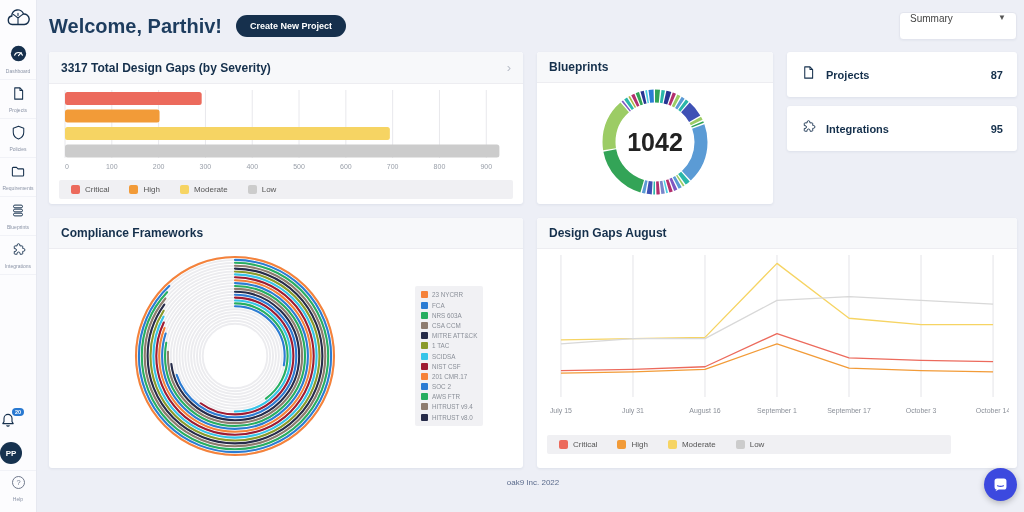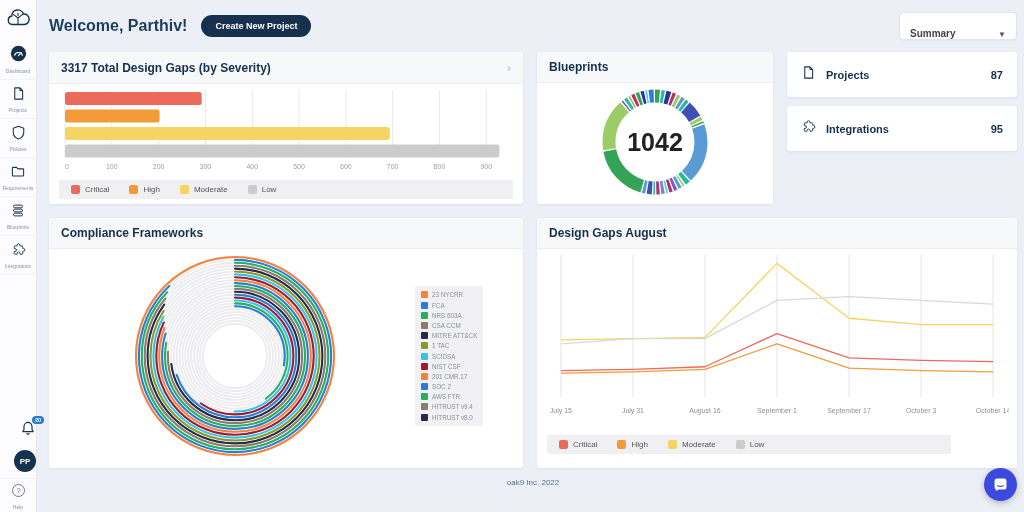--- a/index.html
+++ b/index.html
@@ -5,32 +5,32 @@
   * { margin:0; padding:0; box-sizing:border-box; }
   html,body { width:1024px; height:512px; overflow:hidden; }
   body { font-family:"Liberation Sans", sans-serif; background:#edeff6; display:flex; color:#15314e; }
 
   
   .sidebar { width:37px; background:#fcfcfe; border-right:1px solid #e6e8f0; display:flex; flex-direction:column; align-items:center; flex-shrink:0; }
   .logo { padding:7px 0 6px; }
   .nav { width:100%; }
   .nav-item { display:flex; flex-direction:column; align-items:center; padding:6px 0 5px; border-bottom:1px solid #f1f2f7; cursor:pointer; }
   .nav-label { font-size:5px; color:#8a93a6; margin-top:2px; text-align:center; }
-  .sidebar-bottom { margin-top:auto; width:100%; display:flex; flex-direction:column; align-items:flex-end; padding-bottom:0; }
+  .sidebar-bottom { margin-top:auto; width:100%; display:flex; flex-direction:column; align-items:flex-start; padding-bottom:8px; }
   .bell-wrap { position:relative; padding:4px 0; cursor:pointer; }
   .badge { position:absolute; top:0; right:-8px; background:#2979d1; color:#fff; font-size:5.5px; font-weight:bold; border-radius:6px; padding:1px 3px; }
   .avatar { width:22px; height:22px; border-radius:50%; background:#16324f; color:#fff; font-size:8px; font-weight:bold; display:flex; align-items:center; justify-content:center; margin:6px 0; cursor:pointer; }
   .help-item { display:flex; flex-direction:column; align-items:center; padding:4px 0 2px; border-top:1px solid #f1f2f7; width:100%; cursor:pointer; }
 
   
   .main { flex:1; padding:8px 10px 0 12px; position:relative; }
   .topbar { display:flex; align-items:center; height:36px; }
-  .welcome { font-size:16px; font-weight:bold; color:#1d3c5e; }
+  .welcome { font-size:20px; font-weight:bold; color:#1d3c5e; }
   .create-btn { margin-left:14px; background:#16304d; color:#fff; font-size:9px; font-weight:bold; border:none; border-radius:13px; padding:6px 14px; cursor:pointer; }
-  .view-select { margin-left:auto; background:#fff; border:1px solid #e3e5ee; border-radius:4px; width:118px; height:28px; display:flex; align-items:flex-end; padding:0 10px; font-size:10px; color:#444; cursor:pointer; box-shadow:0 1px 2px rgba(20,40,80,.04);font-weight:bold; }
+  .view-select { margin-left:auto; background:#fff; border:1px solid #e3e5ee; border-radius:4px; width:118px; height:28px; display:flex; align-items:flex-start; padding:0 10px; font-size:10px; color:#444; cursor:pointer; box-shadow:0 1px 2px rgba(20,40,80,.04); }
   .caret { margin-left:auto; font-size:8px; color:#555; }
 
   .row { display:flex; gap:14px; }
   .row1 { margin-top:8px; }
   .row2 { margin-top:14px; }
   .card { background:#fff; border-radius:3px; box-shadow:0 1px 3px rgba(20,40,80,.07); overflow:hidden; }
   .card-head { background:#f7f8fa; border-bottom:1px solid #ededf1; padding:8px 12px; display:flex; align-items:center; }
   .card-title { font-size:12px; font-weight:bold; color:#15304c; }
   .chev { margin-left:auto; color:#b9bec9; font-size:13px; cursor:pointer; }
 

